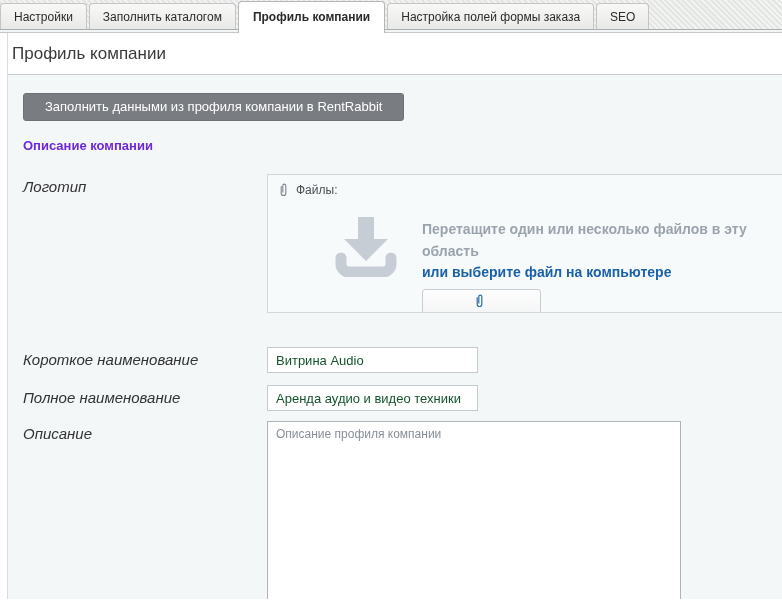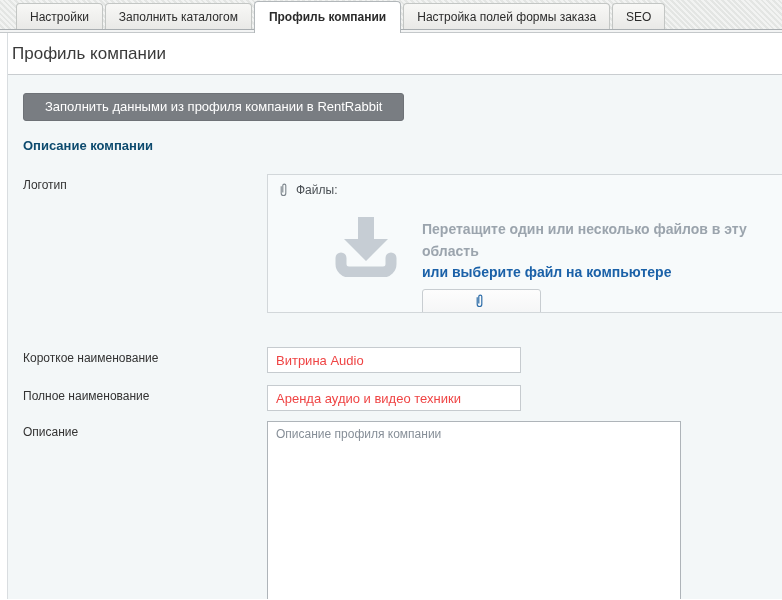--- a/index.html
+++ b/index.html
@@ -6,21 +6,21 @@
   html, body { width: 782px; height: 600px; overflow: hidden; }
   body {
     font-family: "Liberation Sans", sans-serif;
     background: #ffffff;
     color: #333;
   }
 
   
   .tabbar {
     height: 30px;
-    padding-left: 16px;
+    padding-left: 0;
     display: flex;
     align-items: flex-end;
     background:
       repeating-linear-gradient(45deg, rgba(255,255,255,.45) 0 2px, rgba(0,0,0,0.015) 2px 4px),
       #e7e9e7;
     border-bottom: 1px solid #a9aeb1;
     position: relative;
     z-index: 2;
   }
   .tab {
@@ -85,32 +85,33 @@
     border-radius: 3px;
     font-size: 13px;
     font-family: "Liberation Sans", sans-serif;
     padding: 5px 21px 6px;
     cursor: pointer;
   }
   .section-heading {
     margin: 17px 0 0 15px;
     font-size: 13px;
     font-weight: bold;
-    color: #0c4a6e;
+    color: #6d28d9;
   }
 
   
   .form { margin-top: 21px; }
   .form-row { display: flex; align-items: flex-start; margin-bottom: 10px; }
   .form-label {
     width: 259px;
     padding: 4px 10px 0 15px;
-    font-size: 12px;
+    font-size: 15px;
     color: #333;
     flex: 0 0 259px;
+    font-style: italic;
   }
   .form-field { flex: 1; }
 
   
   .file-widget {
     border: 1px solid #d2d7da;
     background: #f7fafb;
     height: 139px;
     margin-right: -16px; 
     padding: 8px 0 0 10px;
@@ -151,27 +152,27 @@
     padding: 4px 13px 5px 10px;
     font-size: 12px;
     font-weight: bold;
     font-family: "Liberation Sans", sans-serif;
     color: #3a444d;
     cursor: pointer;
     flex-direction: column;
   }
 
   .text-input {
-    width: 254px;
+    width: 211px;
     height: 26px;
     border: 1px solid #c6cbcf;
     background: #ffffff;
     font-size: 13px;
     font-family: "Liberation Sans", sans-serif;
-    color: #ef4444;
+    color: #14532d;
     padding: 3px 8px;
   }
   .row-short { margin-top: 34px; }
   .row-full  { margin-top: 12px; }
   .row-desc  { margin-top: 0; }
   .desc-textarea {
     width: 414px;
     height: 230px;
     border: 1px solid #aeb4b9;
     background: #ffffff;

